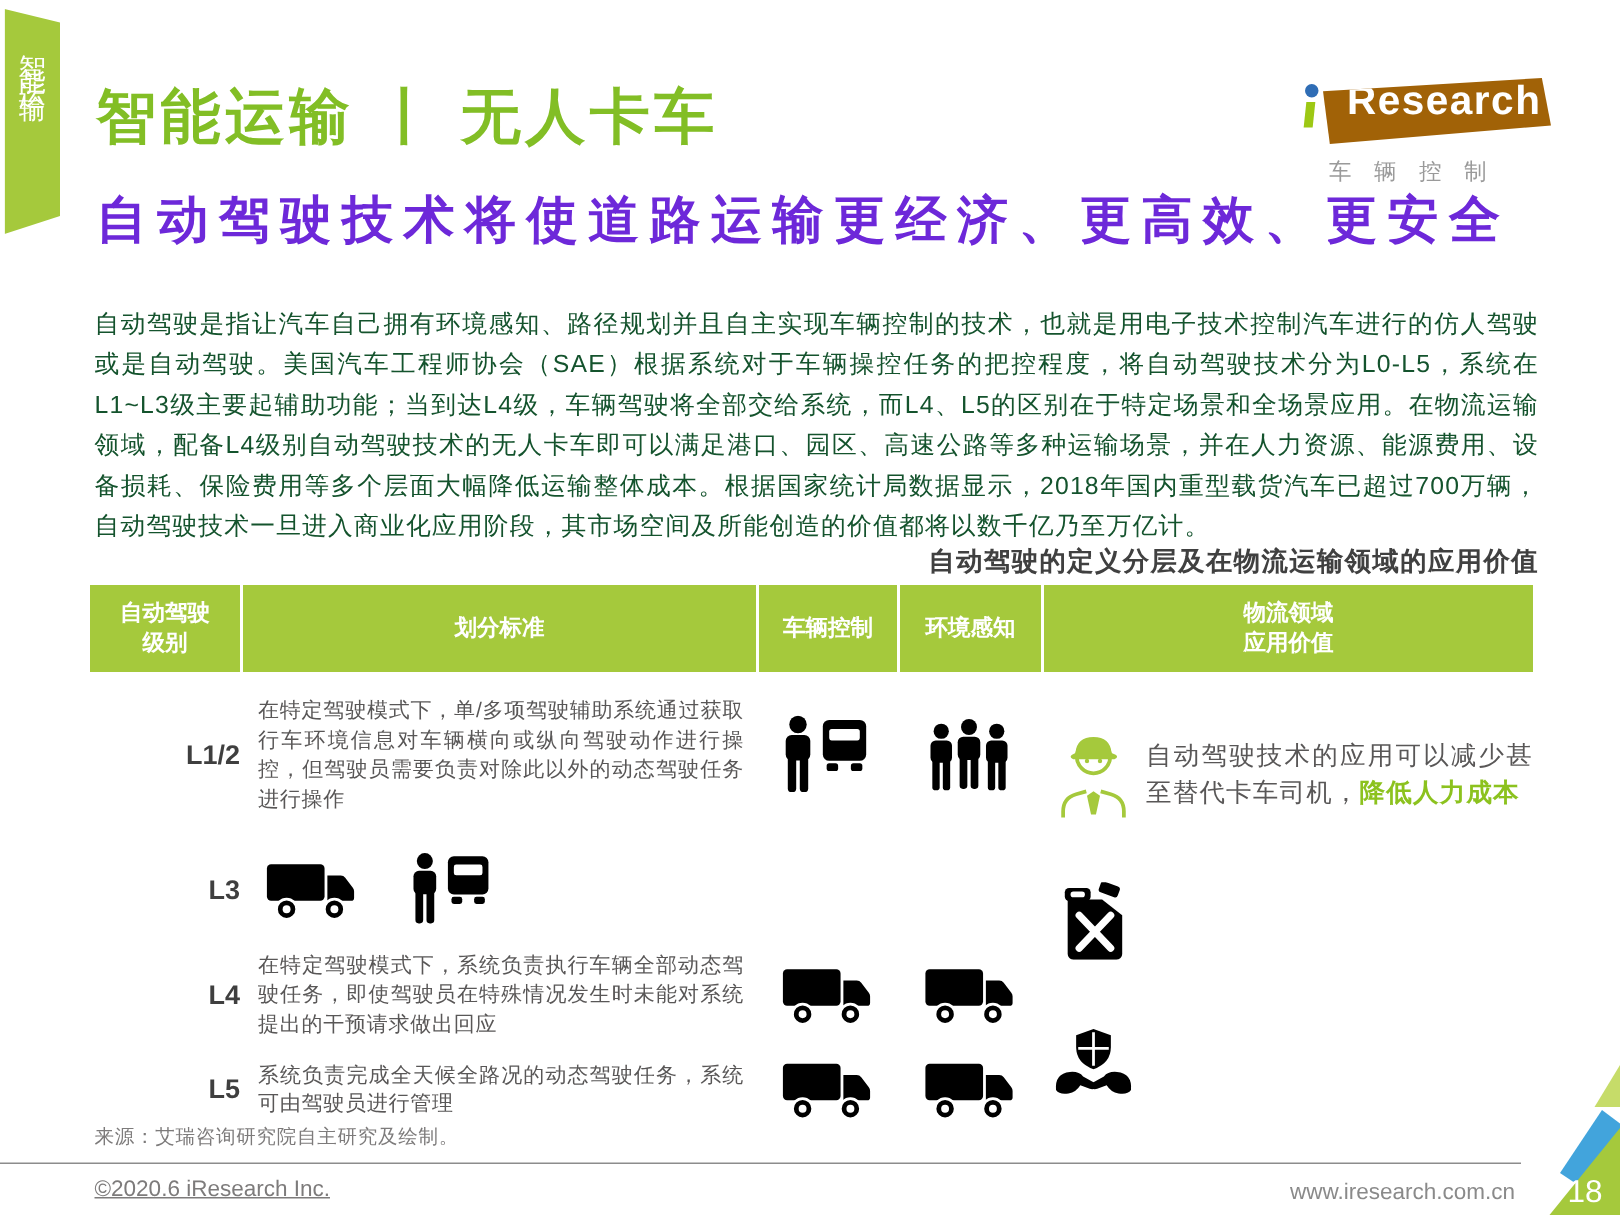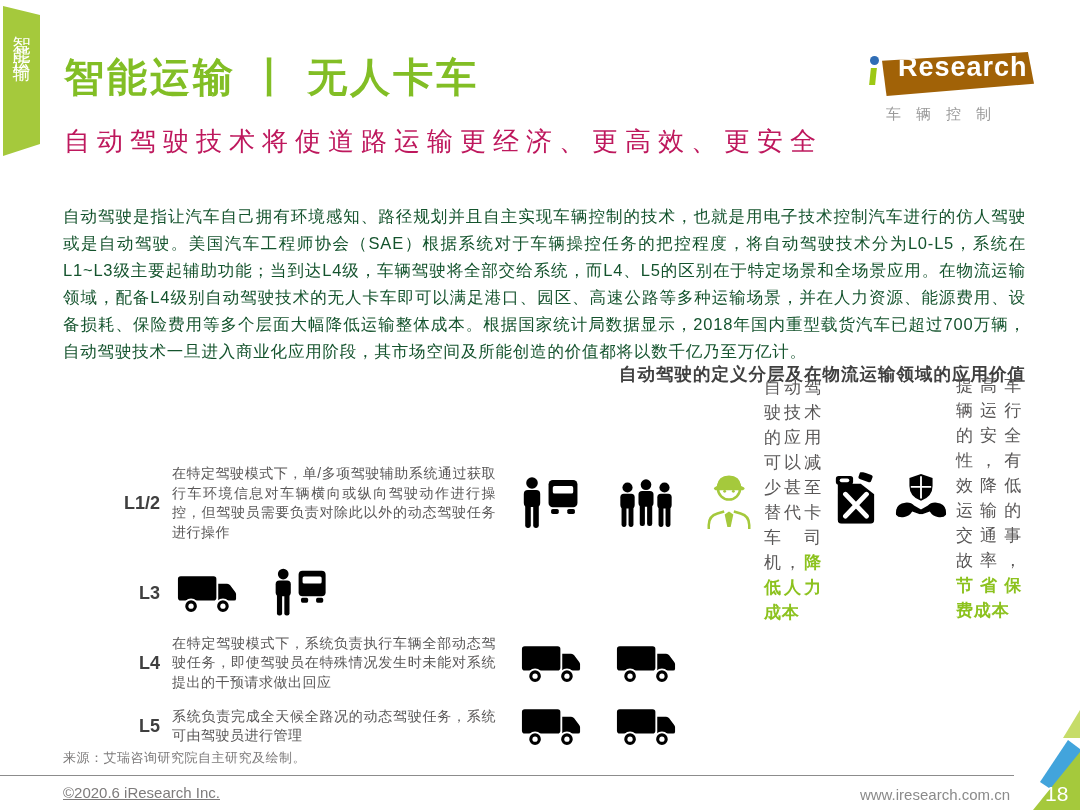--- a/index.html
+++ b/index.html
@@ -8,21 +8,21 @@
 
   
   .ribbon{position:absolute;left:3px;top:6px;width:37px;height:150px;background:#a5c93c;
           clip-path:polygon(0 0,100% 6%,100% 92%,0 100%);display:flex;justify-content:center;
           padding-top:16px;box-sizing:border-box;}
   .ribbon span{writing-mode:vertical-rl;text-orientation:upright;color:#fff;font-size:18px;
           letter-spacing:9px;line-height:1;}
 
   
   .title{position:absolute;left:64px;top:50px;font-size:40px;font-weight:bold;color:#82be25;letter-spacing:3px;white-space:nowrap;}
-  .subtitle{position:absolute;left:64px;top:124px;font-size:26px;color:#be185d;letter-spacing:7px;white-space:nowrap;}
+  .subtitle{position:absolute;left:64px;top:124px;font-size:34px;color:#6d28d9;letter-spacing:7px;white-space:nowrap;font-weight:bold;}
 
   
   .logo{position:absolute;left:868px;top:52px;width:175px;}
   .logo-flag{position:relative;margin-left:14px;width:152px;height:44px;background:#a16207;
              clip-path:polygon(0 20%,96% 0,100% 72%,3% 100%);display:flex;align-items:flex-start;
              padding-left:16px;box-sizing:border-box;}
   .logo-flag span{color:#fff;font-size:27px;font-weight:bold;letter-spacing:1px;}
   .logo-i{position:absolute;left:2px;top:4px;width:8px;}
   .logo-i .dot{width:9px;height:9px;border-radius:50%;background:#2f6db5;}
   .logo-i .stem{width:6px;height:17px;background:#9dc814;margin-top:3px;transform:skewX(-6deg);}
@@ -43,21 +43,21 @@
   .tbody{position:absolute;left:60px;top:448px;width:962px;display:flex;}
   .rows{width:636px;}
   .trow{display:flex;align-items:center;}
   .r1{height:110px}.r2{height:70px}.r3{height:70px}.r4{height:56px}
   .cell-level{width:100px;text-align:right;font-weight:bold;font-size:18px;color:#3f3f3f;}
   .cell-criteria{width:344px;box-sizing:border-box;padding:0 8px 0 12px;font-size:14px;
                  line-height:19.5px;letter-spacing:0.5px;color:#595757;text-align:justify;}
   .cell-icon{width:94px;display:flex;align-items:center;justify-content:center;}
   .cell-icon.c4{width:96px;}
 
-  .values{width:326px;box-sizing:border-box;padding-top:2px;display:flex;flex-direction:row;}
+  .values{width:326px;box-sizing:border-box;padding-top:18px;display:flex;flex-direction:column;}
   .vitem{display:flex;align-items:center;}
   .v1{height:100px}.v2{height:96px}.v3{height:96px}
   .vicon{width:66px;display:flex;justify-content:center;align-items:center;}
   .vtext{flex:1;font-size:17px;line-height:25px;letter-spacing:0.8px;color:#595757;padding-left:2px;text-align:justify;}
   .vtext .hl{color:#8cc21e;font-weight:bold;}
 
   
   .source{position:absolute;left:63px;top:749px;font-size:13px;color:#7d7b7b;letter-spacing:0.5px;}
   .divider{position:absolute;left:0;top:775px;width:1014px;height:1px;background:#8c8c8c;}
   .copyright{position:absolute;left:63px;top:784px;font-size:15px;color:#7d7b7b;text-decoration:underline;}
@@ -139,20 +139,29 @@
     </div>
     <div class="logo-cn">车辆控制</div>
   </div>
 
   <div class="subtitle">自动驾驶技术将使道路运输更经济、更高效、更安全</div>
 
   <p class="intro">自动驾驶是指让汽车自己拥有环境感知、路径规划并且自主实现车辆控制的技术，也就是用电子技术控制汽车进行的仿人驾驶或是自动驾驶。美国汽车工程师协会（SAE）根据系统对于车辆操控任务的把控程度，将自动驾驶技术分为L0-L5，系统在L1~L3级主要起辅助功能；当到达L4级，车辆驾驶将全部交给系统，而L4、L5的区别在于特定场景和全场景应用。在物流运输领域，配备L4级别自动驾驶技术的无人卡车即可以满足港口、园区、高速公路等多种运输场景，并在人力资源、能源费用、设备损耗、保险费用等多个层面大幅降低运输整体成本。根据国家统计局数据显示，2018年国内重型载货汽车已超过700万辆，自动驾驶技术一旦进入商业化应用阶段，其市场空间及所能创造的价值都将以数千亿乃至万亿计。</p>
 
   <div class="table-title">自动驾驶的定义分层及在物流运输领域的应用价值</div>
 
+  <div class="thead">
+    <div class="th th1">自动驾驶
+级别</div>
+    <div class="th th2">划分标准</div>
+    <div class="th th3">车辆控制</div>
+    <div class="th th4">环境感知</div>
+    <div class="th th5">物流领域
+应用价值</div>
+  </div>
 
   <div class="tbody">
     <div class="rows">
 
       <div class="trow r1">
         <div class="cell-level">L1/2</div>
         <div class="cell-criteria">在特定驾驶模式下，单/多项驾驶辅助系统通过获取行车环境信息对车辆横向或纵向驾驶动作进行操控，但驾驶员需要负责对除此以外的动态驾驶任务进行操作</div>
         <div class="cell-icon">
           <svg width="62" height="54" viewBox="0 0 62 54" class="g">
             <use href="#sym-person" x="0" y="1" width="24" height="52"></use>
@@ -234,23 +243,20 @@
               <use href="#sym-fuel"></use>
             </svg>
         </div>
       </div>
 
       <div class="vitem v3">
         <div class="vicon">
           <svg width="54" height="50" viewBox="0 0 58 54" class="g">
               <use href="#sym-hands"></use>
             </svg>
-        </div>
-        <div class="vtext">
-          <span>提高车辆运行的安全性，有效降低运输的交通事故率，</span><span class="hl">节省保费成本</span>
         </div>
       </div>
 
     </div>
   </div>
 
   <div class="source">来源：艾瑞咨询研究院自主研究及绘制。</div>
   <div class="divider"></div>
   <div class="copyright">©2020.6 iResearch Inc.</div>
   <div class="website">www.iresearch.com.cn</div>

